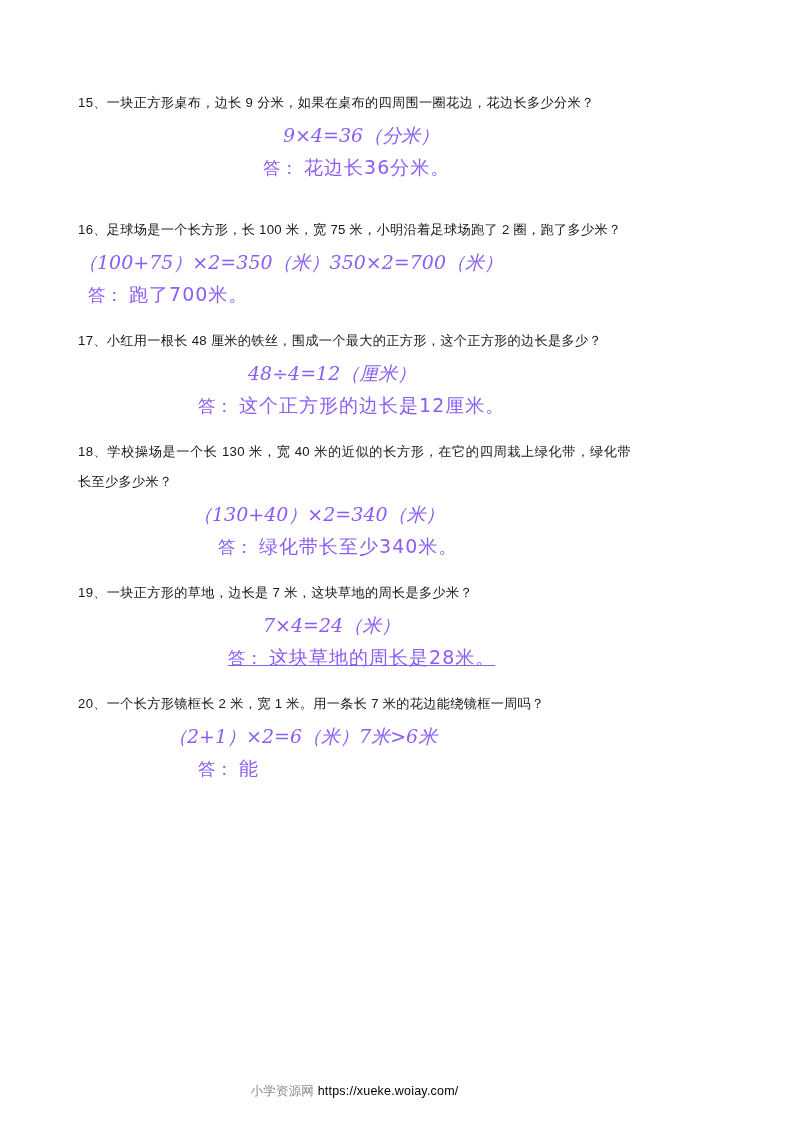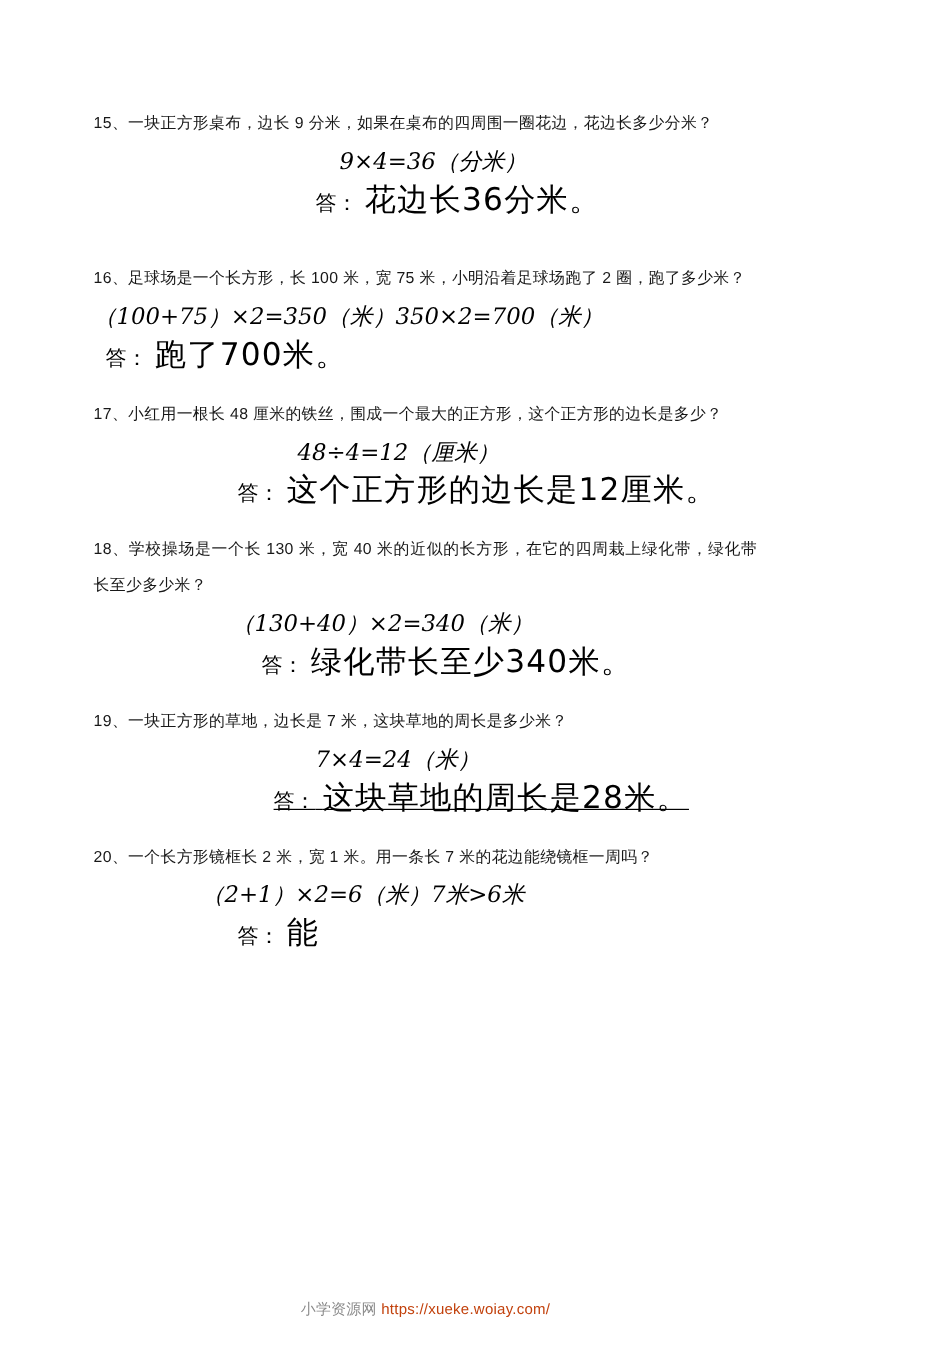--- a/index.html
+++ b/index.html
@@ -27,21 +27,21 @@
   }
   .q-text {
     font-size: 13.2px;
     line-height: 30px;
     letter-spacing: 0.3px;
     color: #181818;
     text-align: justify;
   }
   
   .hand {
-    color: #000000;
+    color: #8b5cf6;
     font-family: "DejaVu Serif", serif;
     font-style: italic;
     white-space: nowrap;
   }
   .work {
     font-size: 19px;
     line-height: 30px;
     margin-top: 2px;
   }
   .answer {
@@ -50,21 +50,21 @@
     margin-top: 0px;
   }
   .ans-label {
     font-style: normal;
     font-family: "DejaVu Sans", sans-serif;
     font-size: 17.5px;
   }
   .ans-body {
     font-family: "DejaVu Sans", sans-serif;
     font-style: normal;
-    font-size: 26px;
+    font-size: 19px;
     letter-spacing: 1px;
   }
   .ind-205 { padding-left: 205px; }
   .ind-0   { padding-left: 0px; }
   .ind-10  { padding-left: 10px; }
   .ind-120 { padding-left: 120px; }
   .ind-150 { padding-left: 150px; text-decoration: underline; }
   .ind-140 { padding-left: 140px; }
   .ind-185 { padding-left: 185px; }
   .ind-170 { padding-left: 170px; }
@@ -78,21 +78,21 @@
     position: absolute;
     left: 0;
     right: 0;
     bottom: 22px;
     text-align: center;
     font-size: 12.5px;
     color: #8a8a8a;
     letter-spacing: 0.2px;
   }
   .footer .site {
-    color: #c2410c;
+    color: #000000;
   }
 </style>
 </head>
 <body>
 
 <div class="page">
 
   <div class="problem">
     <div class="q-text">15、一块正方形桌布，边长 9 分米，如果在桌布的四周围一圈花边，花边长多少分米？</div>
     <div class="work hand ind-205">9×4=36（分米）</div>

